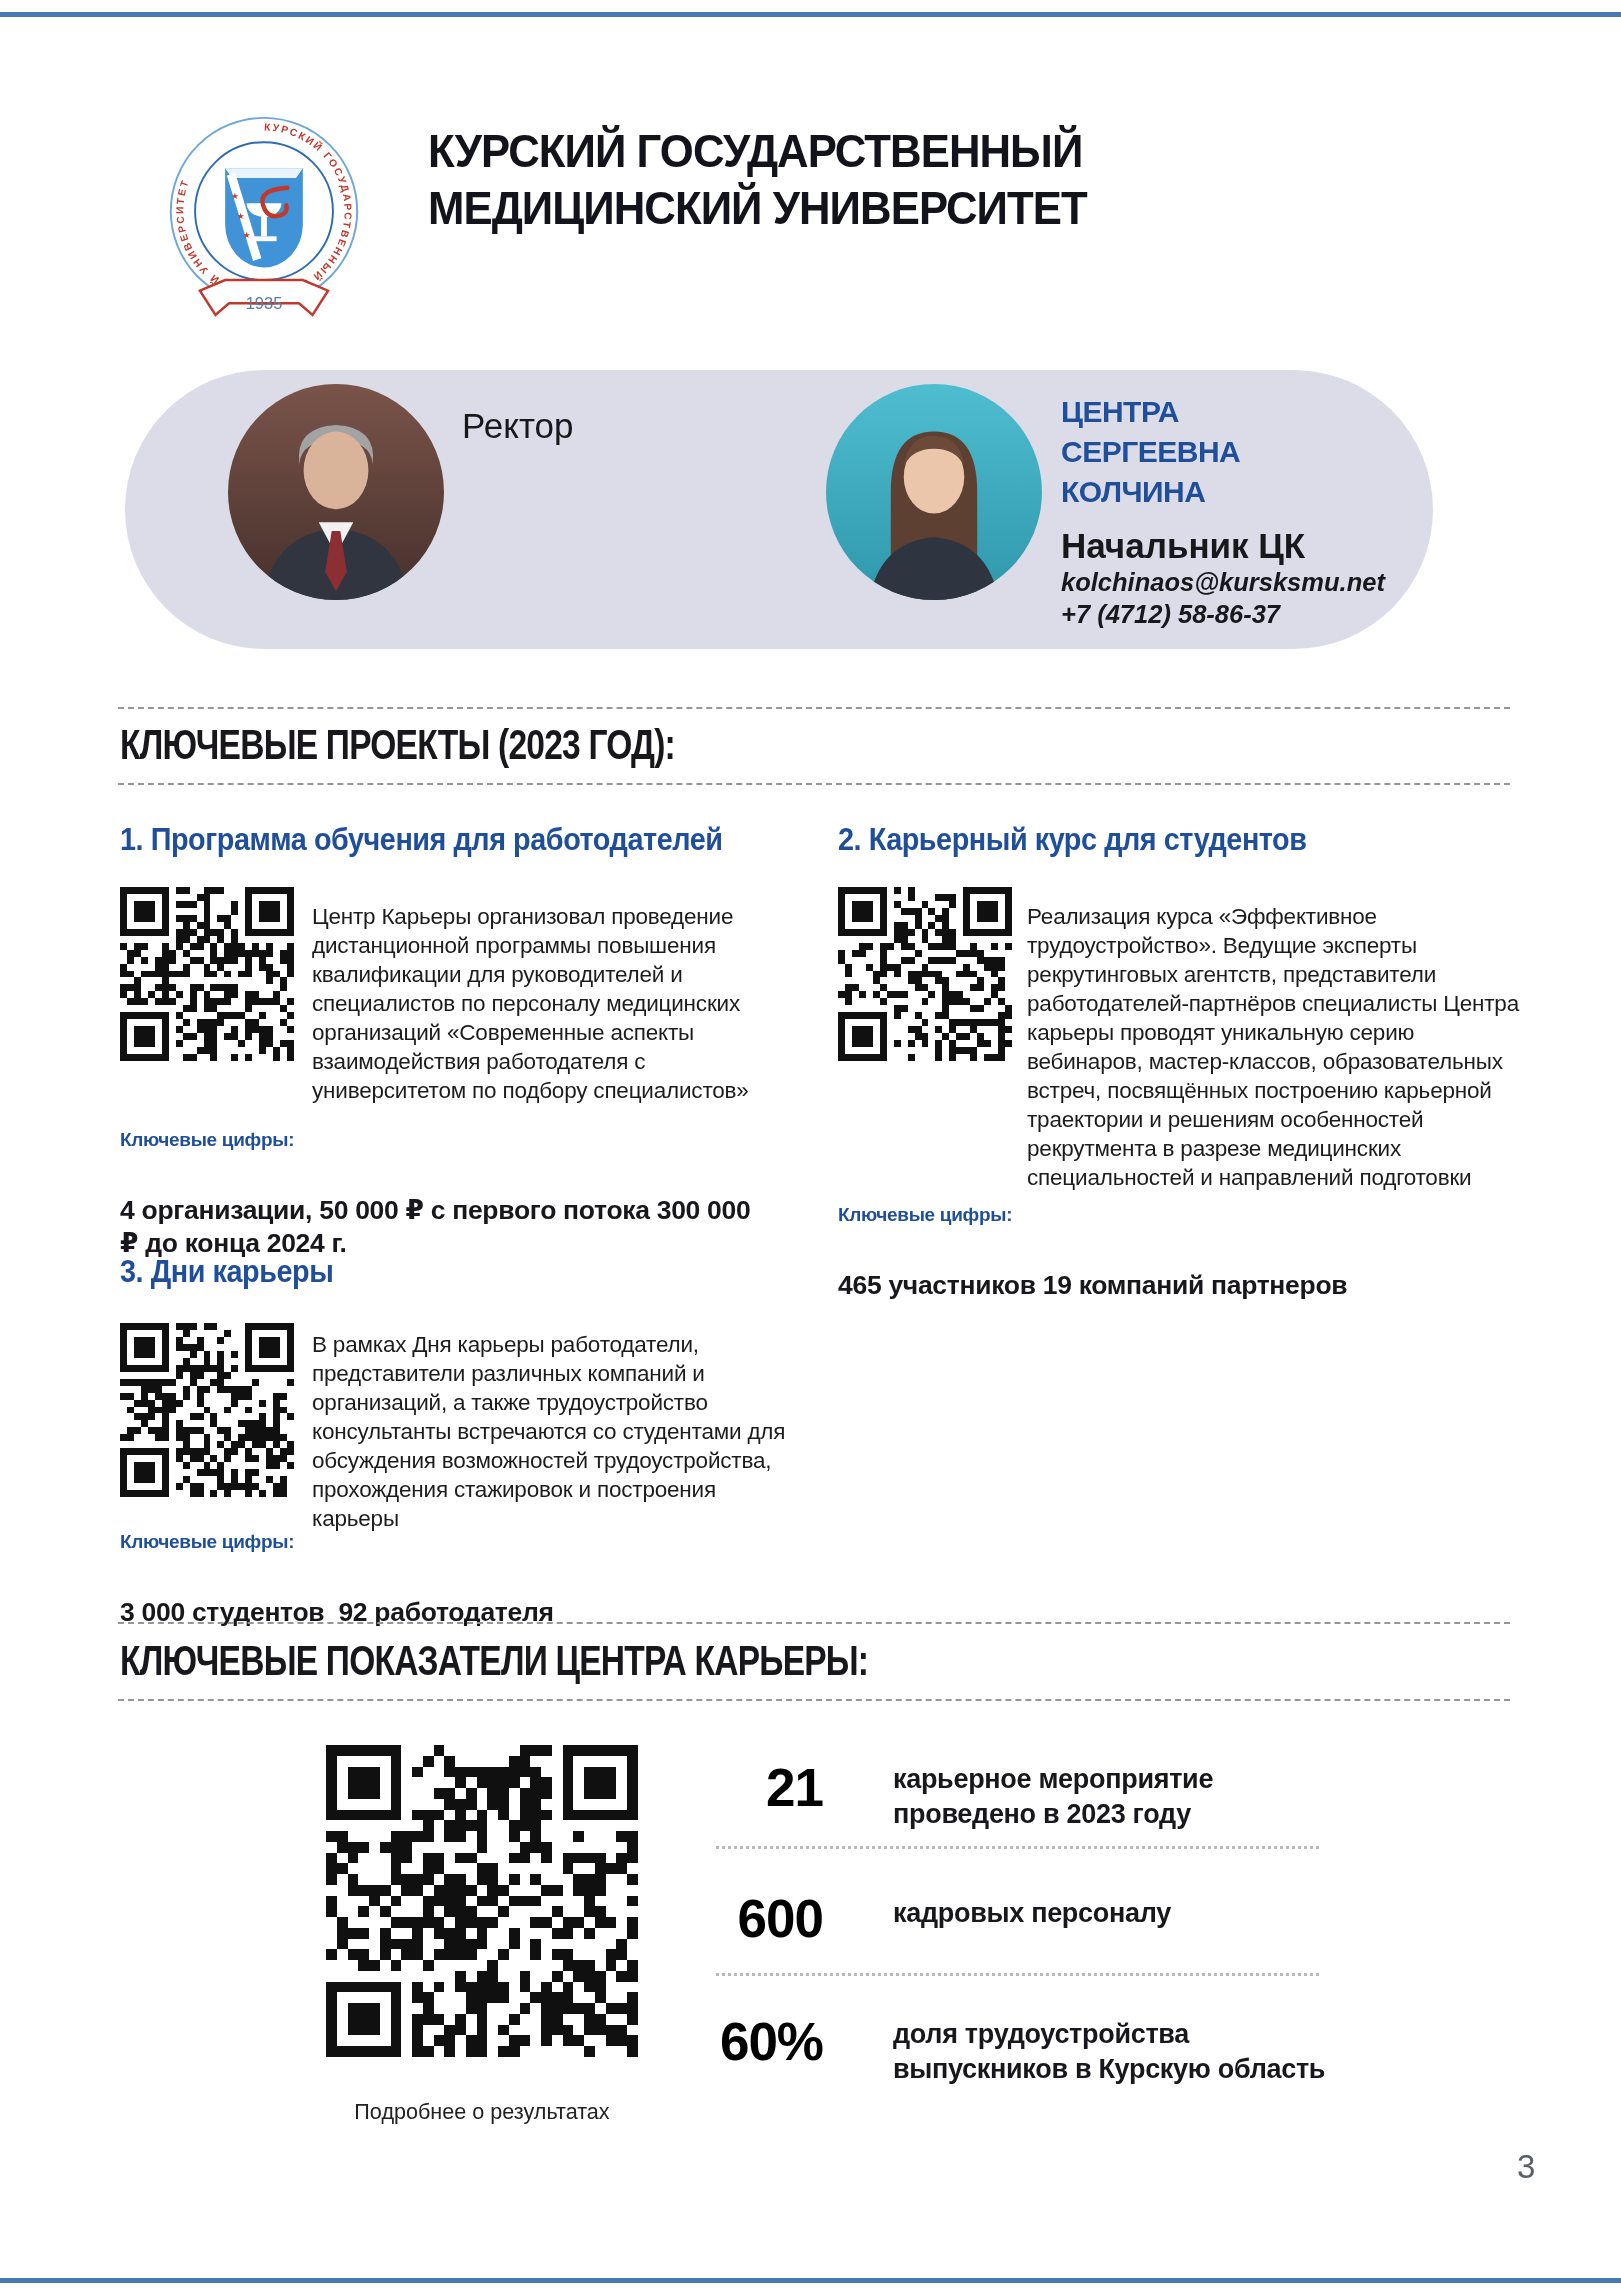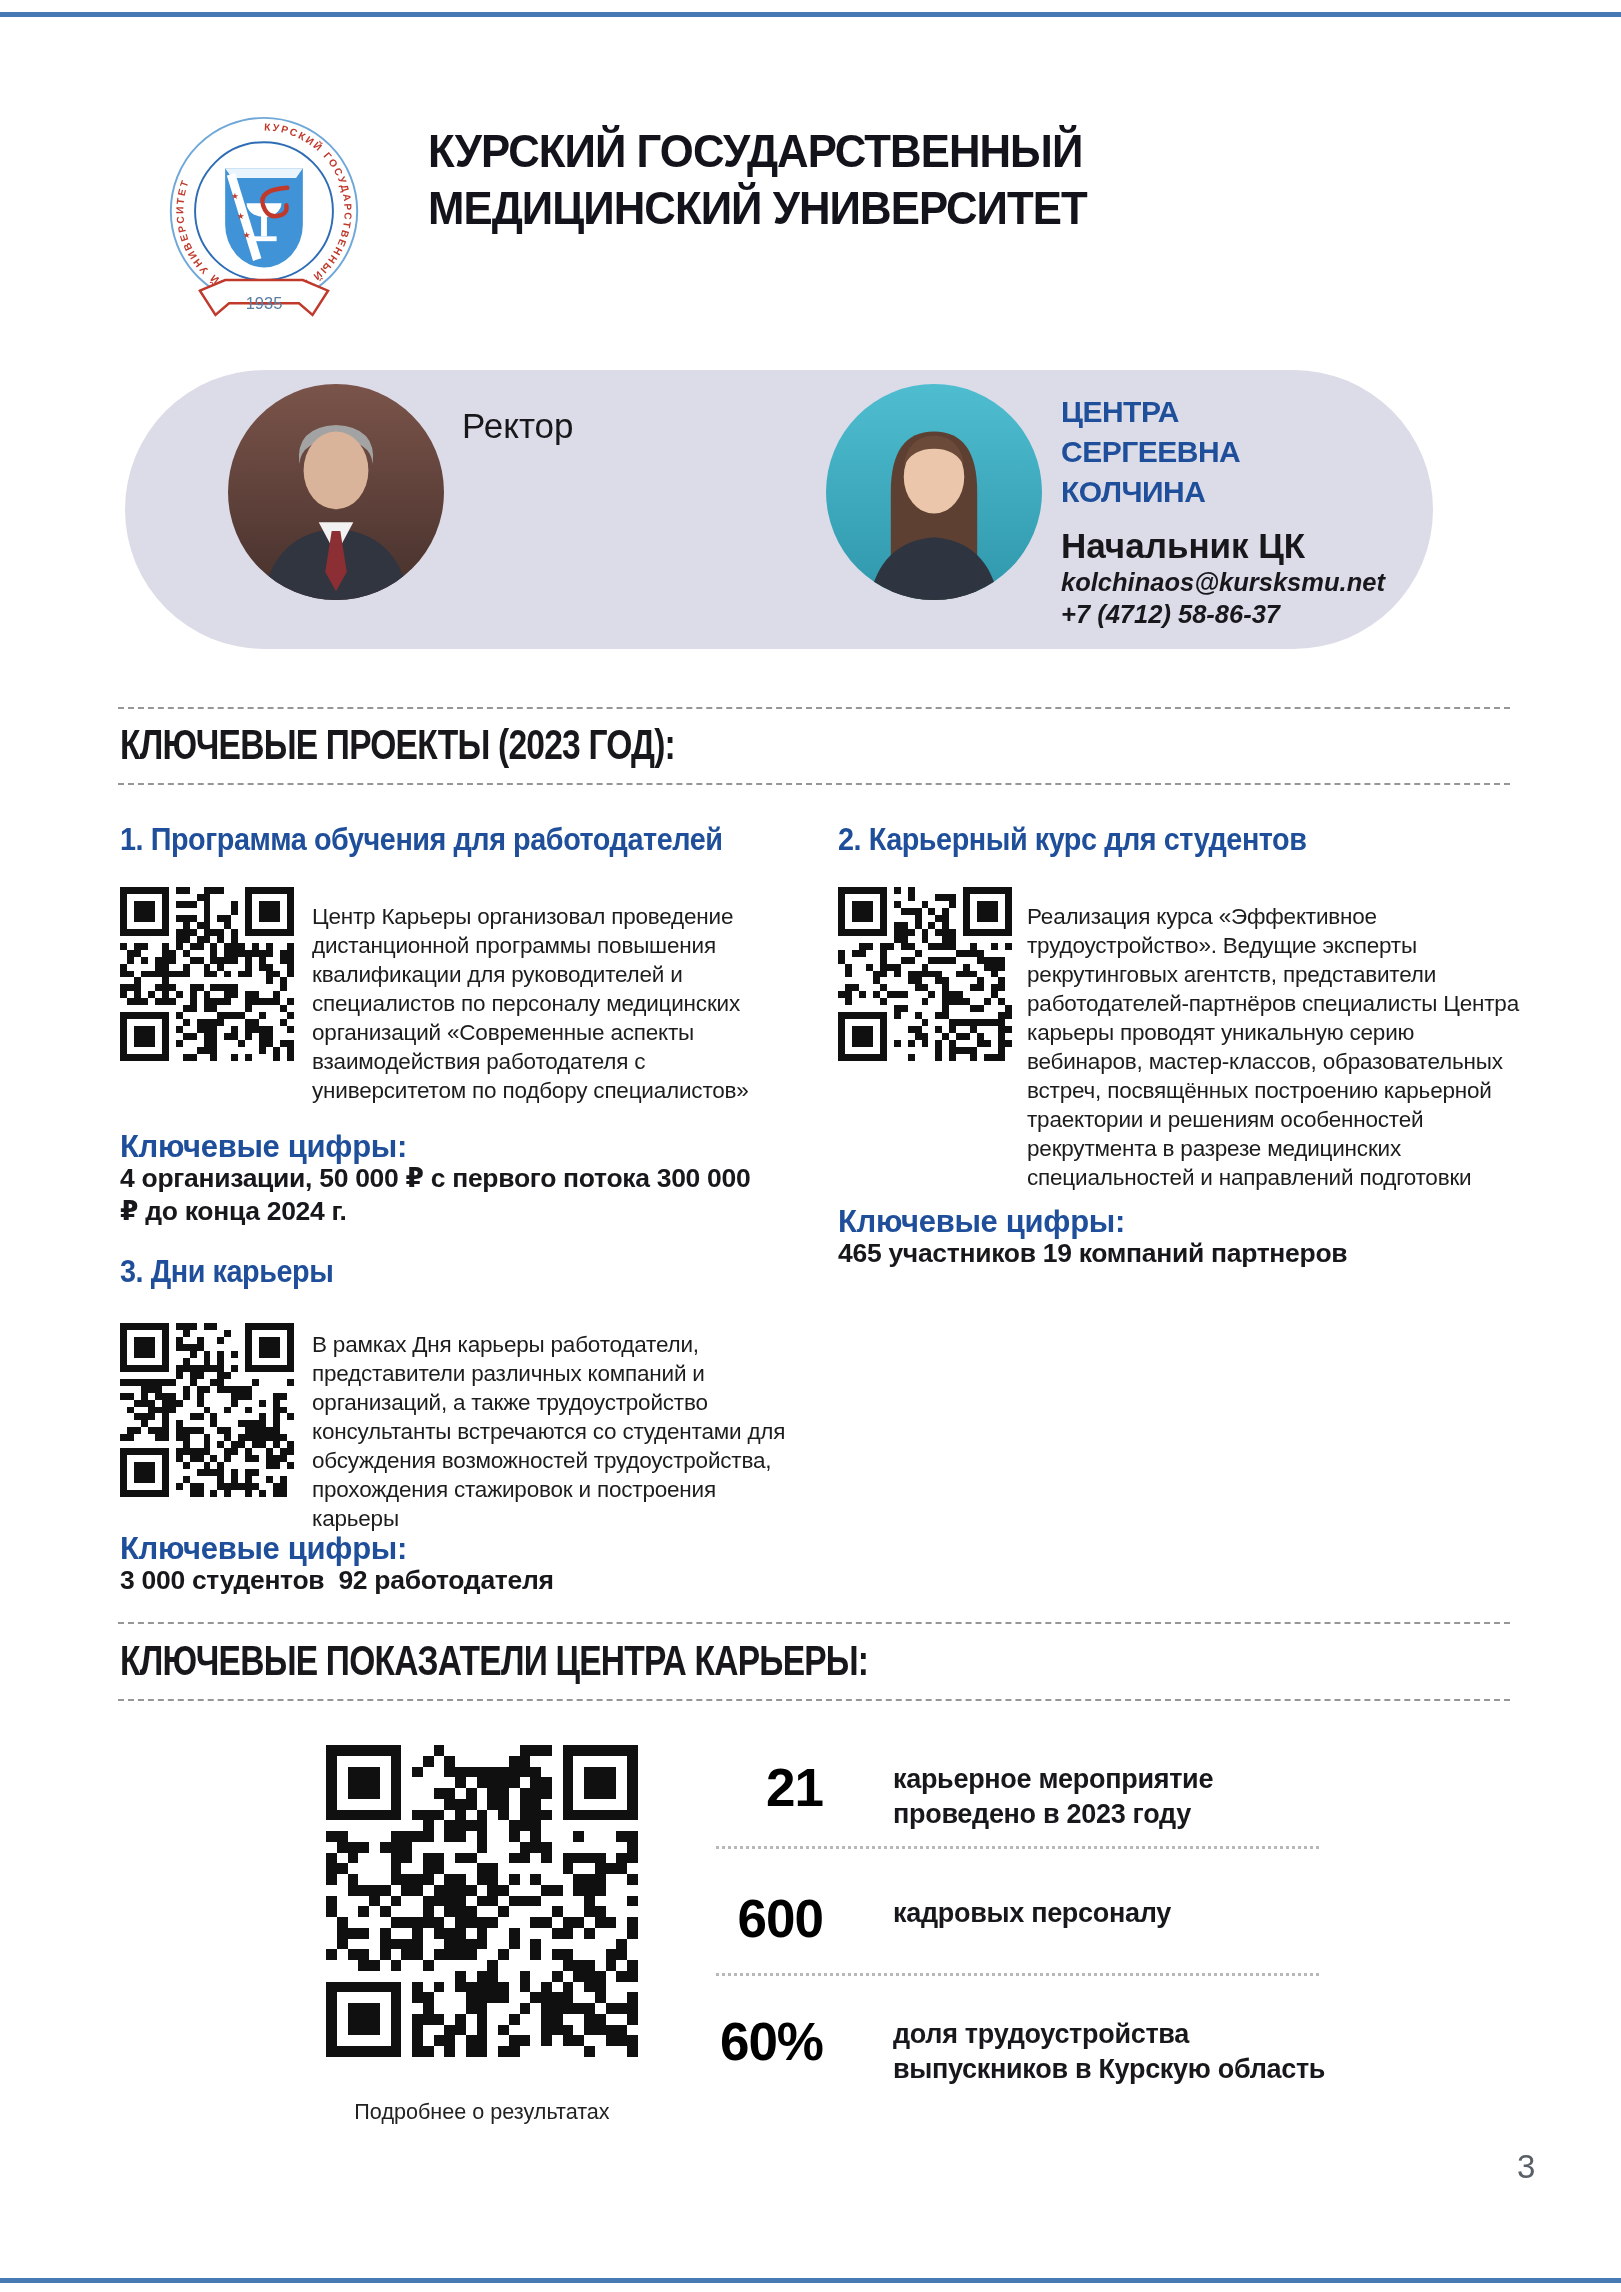--- a/index.html
+++ b/index.html
@@ -46,25 +46,25 @@
   #pt-3{left:120px;top:1253px;}
   .qr{position:absolute;}
   #qr-1{left:120px;top:887px;width:174px;height:174px;}
   #qr-2{left:838px;top:887px;width:174px;height:174px;}
   #qr-3{left:120px;top:1323px;width:174px;height:174px;}
   #qr-big{left:326px;top:1745px;width:312px;height:312px;}
   .para{position:absolute;font-size:22.5px;line-height:29px;color:#1c1c1c;letter-spacing:-0.2px;margin-top:12px;}
   #para-1{left:312px;top:890px;width:475px;}
   #para-2{left:1027px;top:890px;width:495px;}
   #para-3{left:312px;top:1318px;width:495px;}
-  .fig-label{position:absolute;color:#1f4f9a;font-size:31px;font-weight:800;letter-spacing:-0.3px;}
+  .fig-label{position:absolute;color:#1f4f9a;font-size:19px;font-weight:800;letter-spacing:-0.3px;}
   #fl-1{left:120px;top:1129px;}
   #fl-2{left:838px;top:1204px;}
   #fl-3{left:120px;top:1531px;}
-  .fig-text{position:absolute;color:#17171c;font-size:26.5px;font-weight:700;line-height:33px;letter-spacing:-0.3px;}
+  .fig-text{position:absolute;color:#17171c;font-size:26.5px;font-weight:700;line-height:33px;letter-spacing:-0.3px;margin-top:32px;}
   #ft-1{left:120px;top:1162px;width:642px;}
   #ft-2{left:838px;top:1237px;width:647px;}
   #ft-3{left:120px;top:1564px;width:642px;}
 
   
   .qr-caption{position:absolute;left:326px;top:2099px;width:312px;text-align:center;font-size:21.6px;color:#222;}
   .stat-num{position:absolute;left:686px;width:137px;text-align:right;color:#000000;
             font-size:53px;font-weight:800;letter-spacing:-1px;}
   #sn-1{top:1757px;} #sn-2{top:1888px;} #sn-3{top:2011px;}
   .stat-label{position:absolute;left:849px;font-size:27px;font-weight:700;line-height:35px;

